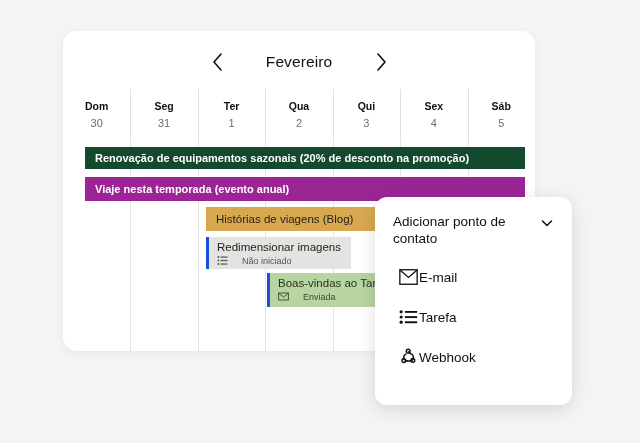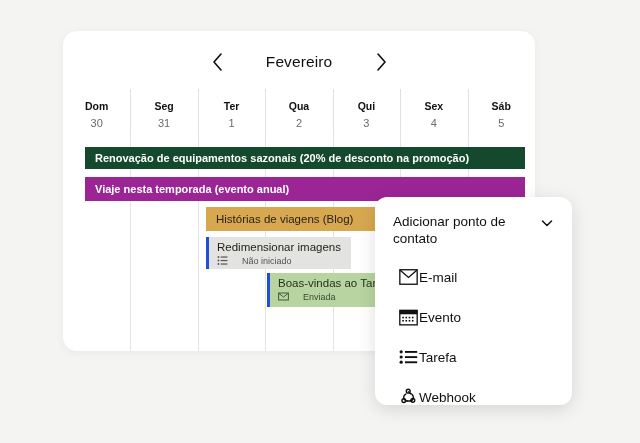--- a/index.html
+++ b/index.html
@@ -252,37 +252,20 @@
     <div class="menu-item">
       <span class="menu-icon">
         <svg width="19" height="16" viewBox="0 0 20 17" fill="none">
           <rect x="0.8" y="0.8" width="18.4" height="15.4" stroke="#12100e" stroke-width="1.4"></rect>
           <path d="M1.2 1.3 L10 9 L18.8 1.3" stroke="#12100e" stroke-width="1.4" fill="none"></path>
         </svg>
       </span>
       <span class="menu-label">E-mail</span>
     </div>
 
-    <div class="menu-item">
-      <span class="menu-icon">
-        <svg width="19" height="17" viewBox="0 0 20 18" fill="none">
-          <rect x="0.8" y="1.4" width="18.4" height="15.4" stroke="#12100e" stroke-width="1.4"></rect>
-          <rect x="0.8" y="1.4" width="18.4" height="4.2" fill="#12100e"></rect>
-          <rect x="3.4" y="8.2" width="1.7" height="1.7" fill="#12100e"></rect>
-          <rect x="6.8" y="8.2" width="1.7" height="1.7" fill="#12100e"></rect>
-          <rect x="10.2" y="8.2" width="1.7" height="1.7" fill="#12100e"></rect>
-          <rect x="13.6" y="8.2" width="1.7" height="1.7" fill="#12100e"></rect>
-          <rect x="3.4" y="11.6" width="1.7" height="1.7" fill="#12100e"></rect>
-          <rect x="6.8" y="11.6" width="1.7" height="1.7" fill="#12100e"></rect>
-          <rect x="10.2" y="11.6" width="1.7" height="1.7" fill="#12100e"></rect>
-          <rect x="13.6" y="11.6" width="1.7" height="1.7" fill="#12100e"></rect>
-        </svg>
-      </span>
-      <span class="menu-label">Evento</span>
-    </div>
 
     <div class="menu-item">
       <span class="menu-icon">
         <svg width="19" height="16" viewBox="0 0 20 17" fill="none">
           <circle cx="2.2" cy="3" r="1.7" fill="#12100e"></circle>
           <circle cx="2.2" cy="8.5" r="1.7" fill="#12100e"></circle>
           <circle cx="2.2" cy="14" r="1.7" fill="#12100e"></circle>
           <rect x="6.2" y="2.1" width="13" height="2" fill="#12100e"></rect>
           <rect x="6.2" y="7.6" width="13" height="2" fill="#12100e"></rect>
           <rect x="6.2" y="13.1" width="13" height="2" fill="#12100e"></rect>

